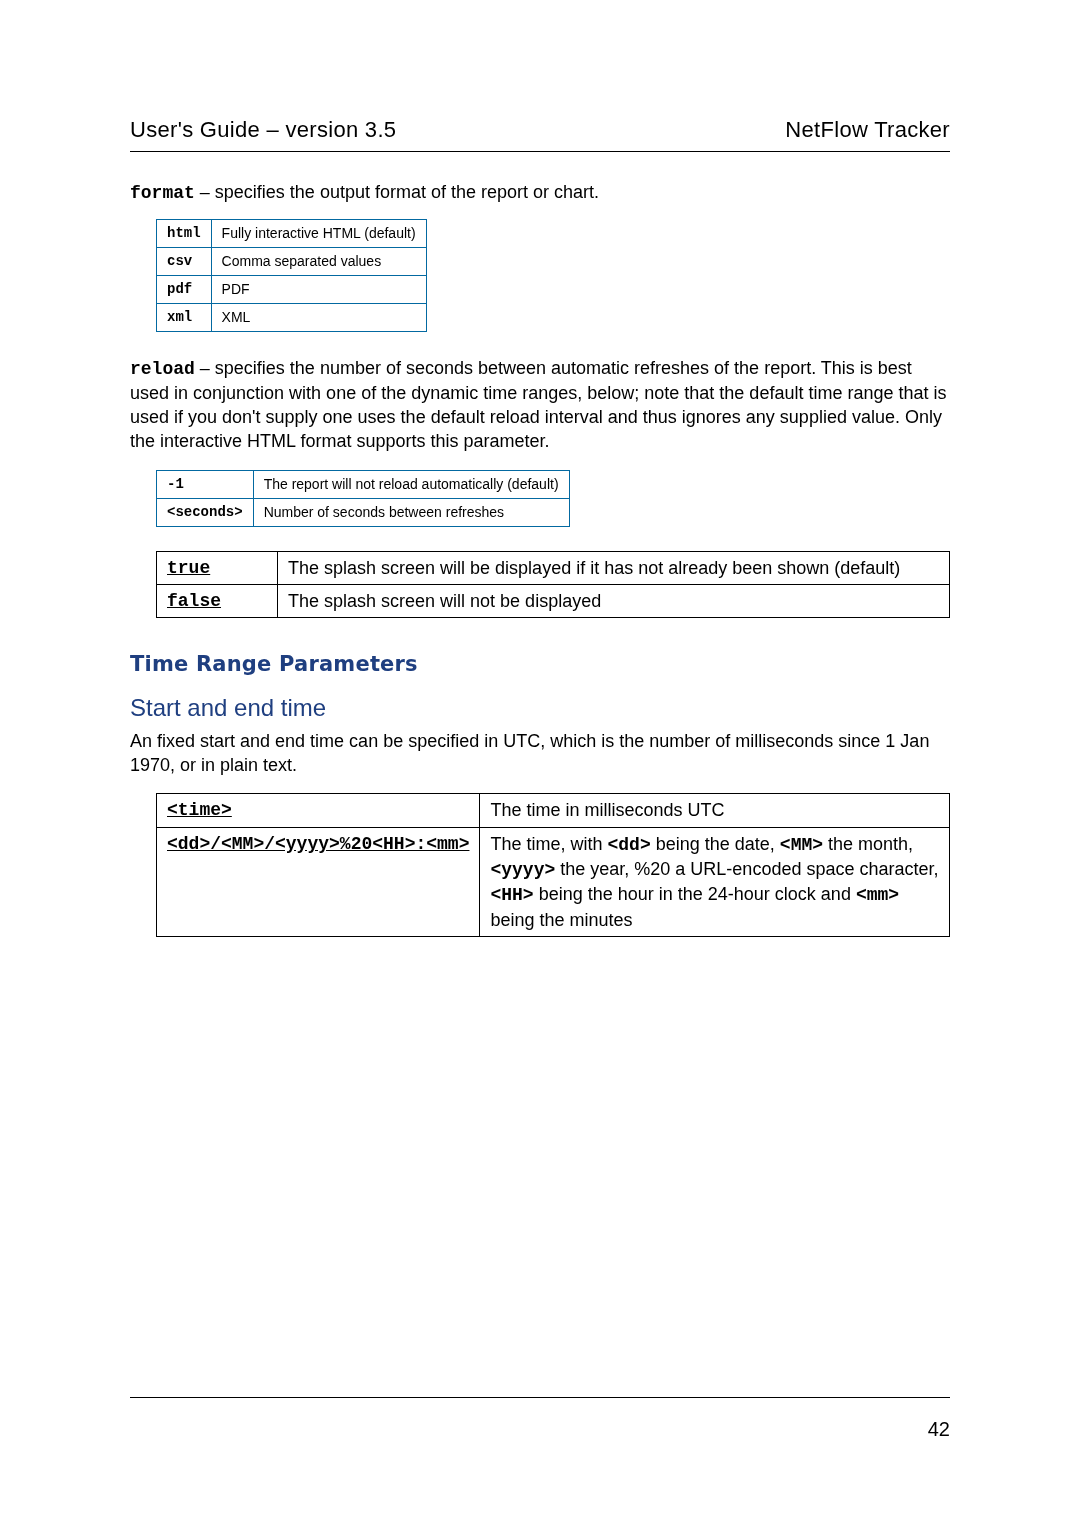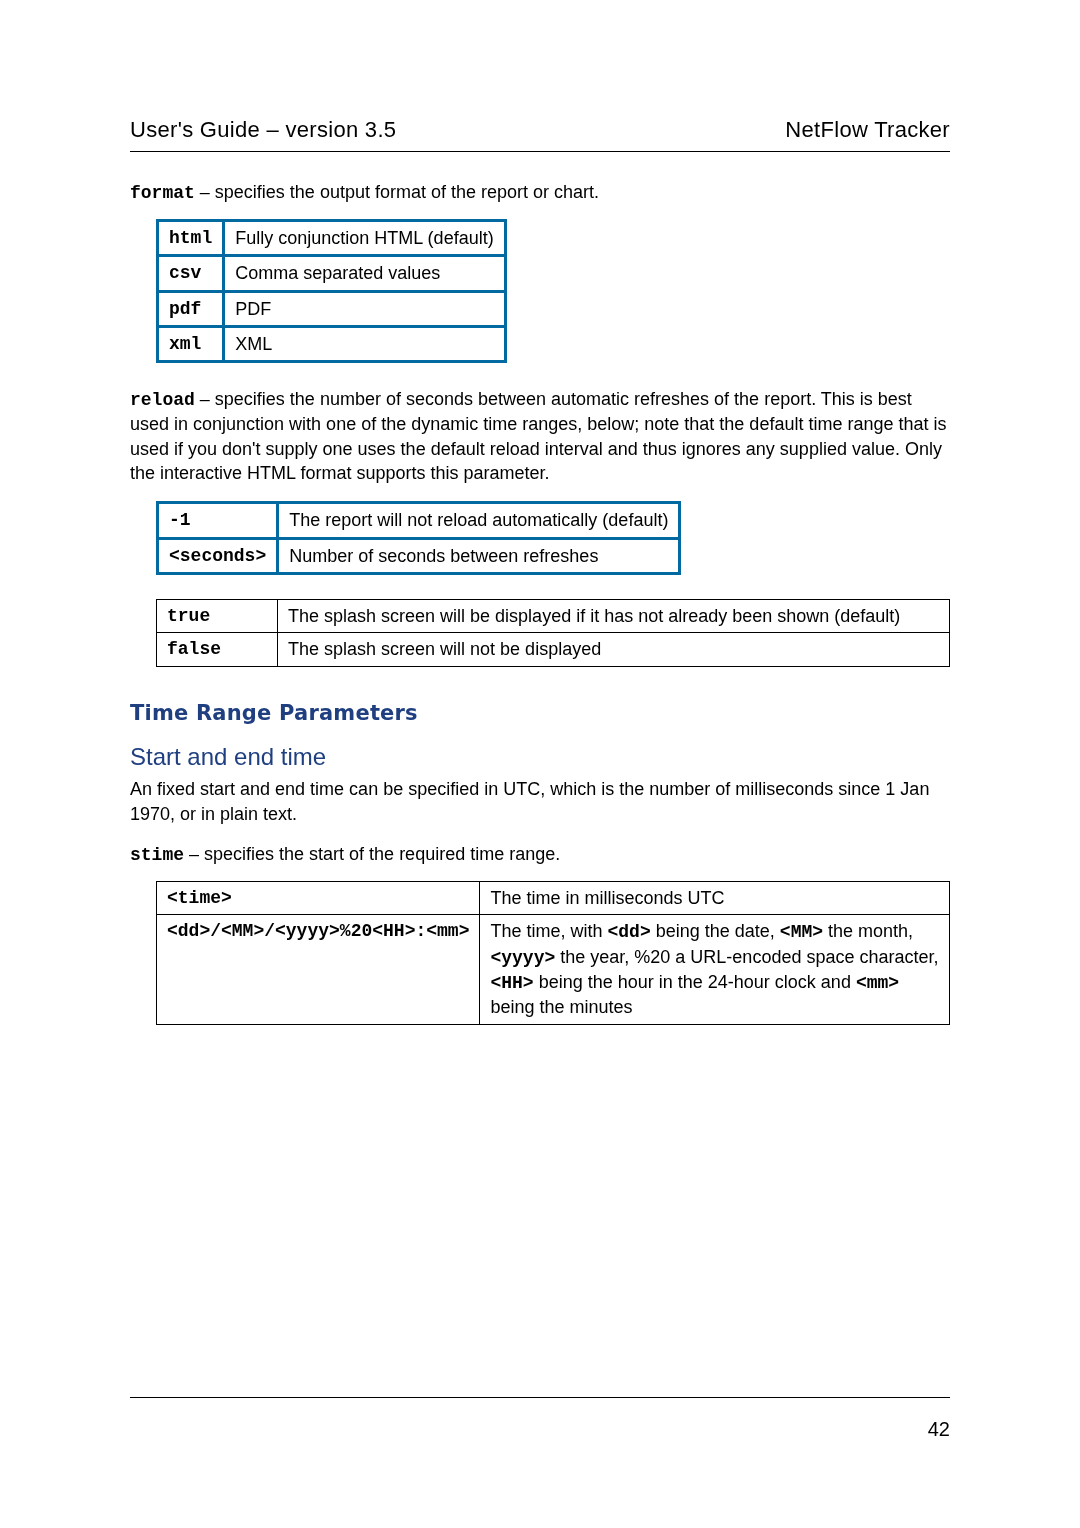--- a/index.html
+++ b/index.html
@@ -43,23 +43,23 @@
     border-top: 1.5px solid var(--rule-color);
     margin: 6px 0 28px 0;
   }
   .param-line { margin: 0 0 14px 0; font-size: 18px; }
   .param-name { font-family: var(--mono); font-weight: bold; }
   table.smalltable {
     border-collapse: collapse;
     margin: 0 0 24px 26px;
   }
   table.smalltable td {
-    border: 3px solid #0369a1;
+    border: 1px solid #0369a1;
     padding: 4px 10px 4px 10px;
-    font-size: 18px;
+    font-size: 14px;
     vertical-align: top;
   }
   table.smalltable td.code {
     font-family: var(--mono);
     font-weight: bold;
     white-space: nowrap;
   }
   .body-para { margin: 0 0 16px 0; font-size: 18px; }
   .section-heading {
     font-family: Verdana, Geneva, "DejaVu Sans", sans-serif;
@@ -83,20 +83,21 @@
   table.widetable td {
     border: 1px solid #000;
     padding: 4px 10px 4px 10px;
     font-size: 18px;
     vertical-align: top;
   }
   table.widetable td.code {
     font-family: var(--mono);
     font-weight: bold;
     white-space: nowrap;
+    text-decoration: underline;
   }
   .footer-rule {
     position: absolute;
     left: var(--margin-lr);
     right: var(--margin-lr);
     bottom: 130px;
     border-top: 1.5px solid var(--rule-color);
   }
   .page-number {
     position: absolute;
@@ -117,21 +118,21 @@
   </div>
   <hr class="header-rule">
 
   <p class="param-line">
     <span class="param-name">format</span><span> – specifies the output format of the report or chart.</span>
   </p>
   <table class="smalltable">
     <tbody>
         <tr>
           <td class="code">html</td>
-          <td>Fully conjunction HTML (default)</td>
+          <td>Fully interactive HTML (default)</td>
         </tr>
     <tr>
           <td class="code">csv</td>
           <td>Comma separated values</td>
         </tr>
     <tr>
           <td class="code">pdf</td>
           <td>PDF</td>
         </tr>
     <tr>
@@ -168,23 +169,20 @@
           <td>The splash screen will not be displayed</td>
         </tr>
   </tbody>
     </table>
 
   <div class="section-heading">Time Range Parameters</div>
 
   <div class="sub-heading">Start and end time</div>
   <p class="body-para">An fixed start and end time can be specified in UTC, which is the number of milliseconds since 1 Jan 1970, or in plain text.</p>
 
-  <p class="param-line">
-    <span class="param-name">stime</span><span> – specifies the start of the required time range.</span>
-  </p>
   <table class="widetable">
     <tbody>
         <tr>
       <td class="code">&lt;time&gt;</td>
       <td>The time in milliseconds UTC</td>
     </tr>
     <tr>
       <td class="code">&lt;dd&gt;/&lt;MM&gt;/&lt;yyyy&gt;%20&lt;HH&gt;:&lt;mm&gt;</td>
       <td>The time, with <span class="inline-mono">&lt;dd&gt;</span> being the date, <span class="inline-mono">&lt;MM&gt;</span> the month, <span class="inline-mono">&lt;yyyy&gt;</span> the year, %20 a URL-encoded space character, <span class="inline-mono">&lt;HH&gt;</span> being the hour in the 24-hour clock and <span class="inline-mono">&lt;mm&gt;</span> being the minutes</td>
     </tr>

